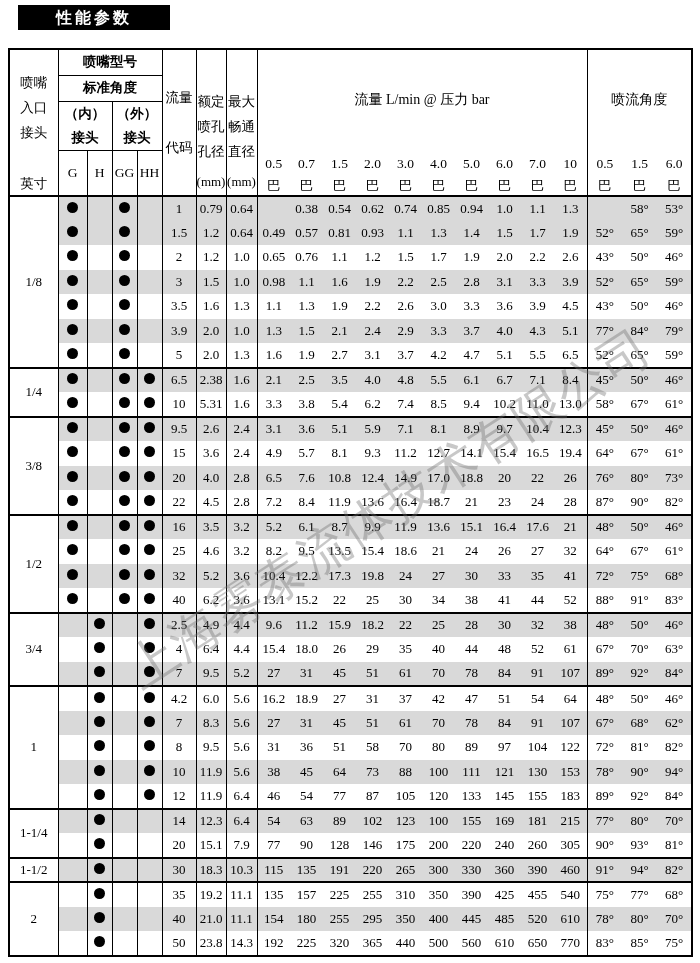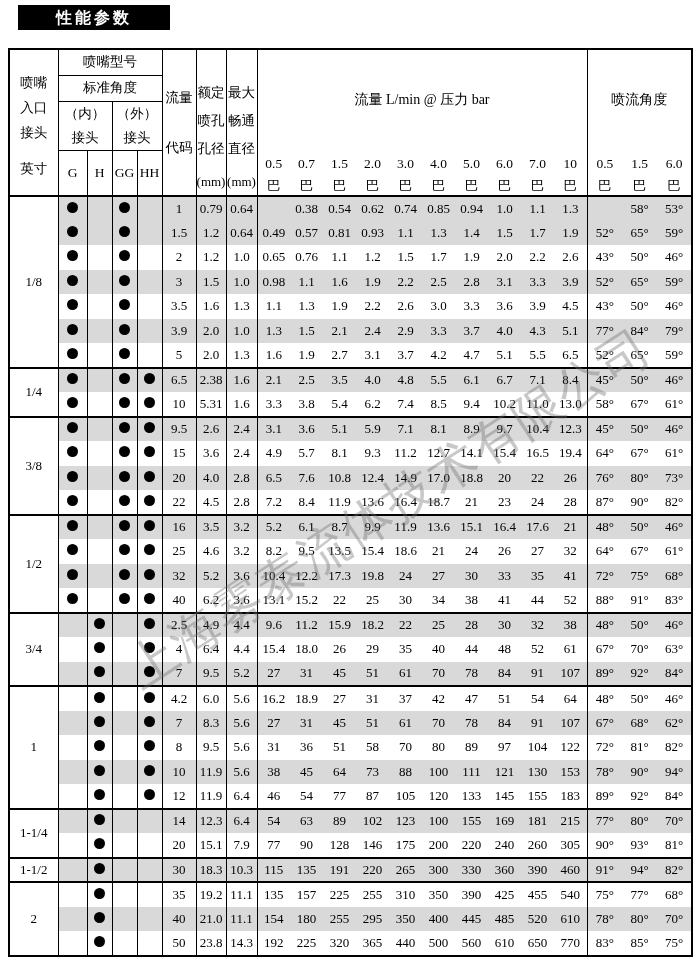--- a/index.html
+++ b/index.html
@@ -31,28 +31,28 @@
   }
   th,td{padding:0;margin:0;text-align:center;vertical-align:middle;font-weight:normal;}
   thead .hr1{height:26px;} thead .hr2{height:26px;}
   thead .hr3{height:46px;} thead .hr4{height:46px;}
   tbody td{height:24.5px;font-size:13px;}
   th{font-size:13.5px;}
   .c-inch,.c-dot,.c-code,.c-ori,.c-pas{border-left:1px solid var(--line);}
   .c-pas{border-right:1px solid var(--line);}
   .c-ang-first{border-left:1px solid var(--line);}
   .h-model,.h-stdangle,.h-inner{border-left:1px solid var(--line);}
-  .h-model,.h-stdangle,.h-inner,.h-outer{border-bottom:1px solid var(--line);}
+  .h-model,.h-stdangle,.h-inner,.h-outer{border-bottom:1px solid var(--line);font-weight:bold;}
   .h-outer{border-left:1px solid var(--line);}
   tr.sec-start td{border-top:2px solid var(--line);}
   tr.shaded td:not(.c-inch){background:var(--band);}
   .vstack{display:flex;flex-direction:column;align-items:center;justify-content:center;line-height:24px;}
   .inch-head{height:142px;justify-content:flex-start;padding-top:18px;line-height:25px;}
-  .inch-unit{margin-top:11px;}
-  .mm-head{height:142px;justify-content:space-between;padding-top:28px;line-height:25px;}
+  .inch-unit{margin-top:26px;}
+  .mm-head{height:142px;justify-content:flex-end;padding-top:28px;line-height:25px;}
   .mm-unit{margin-top:5px;font-size:13px;}
   .code-head{height:142px;justify-content:center;line-height:25px;gap:25px;}
   .press-head{line-height:19px;padding-top:3px;}
   .groupcell{font-size:14px;}
   .dot{display:inline-block;width:11px;height:11px;border-radius:50%;background:#000;}
   
   .watermark{
     position:absolute;left:132px;top:642px;z-index:10;pointer-events:none;
     font-size:50px;letter-spacing:1px;white-space:nowrap;color:var(--wm);
     transform:rotate(-33deg);transform-origin:0 50%;

